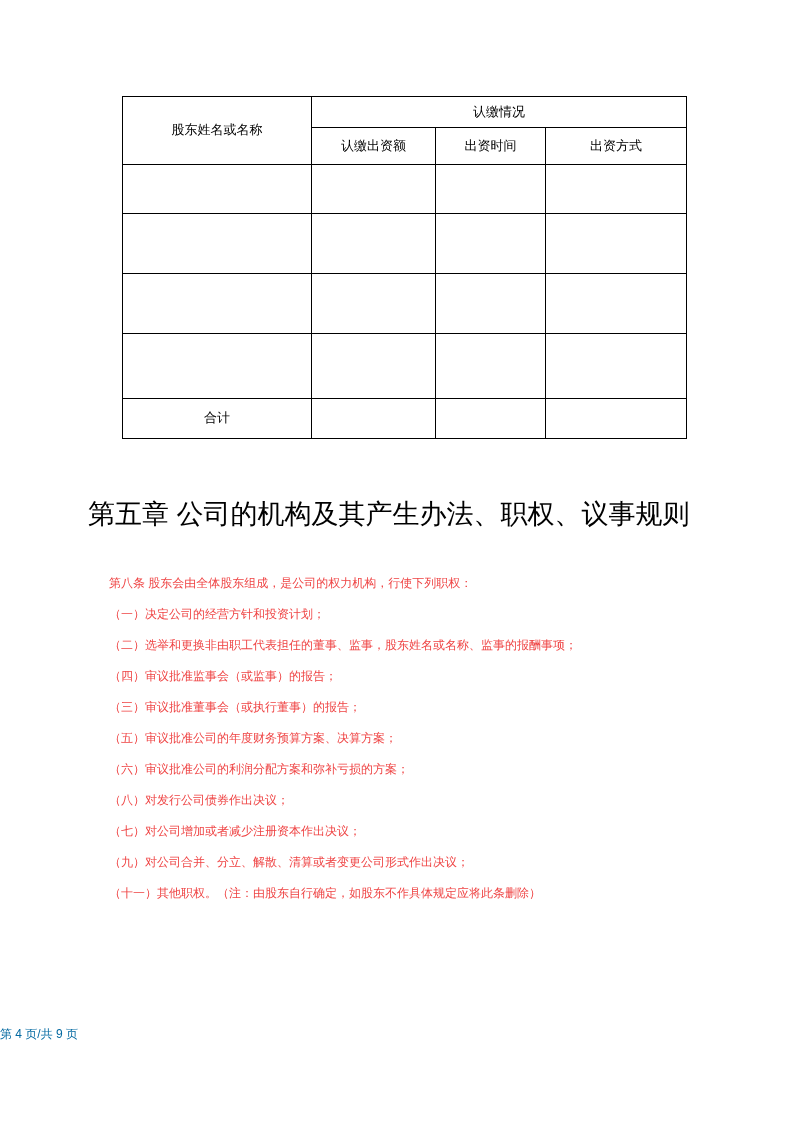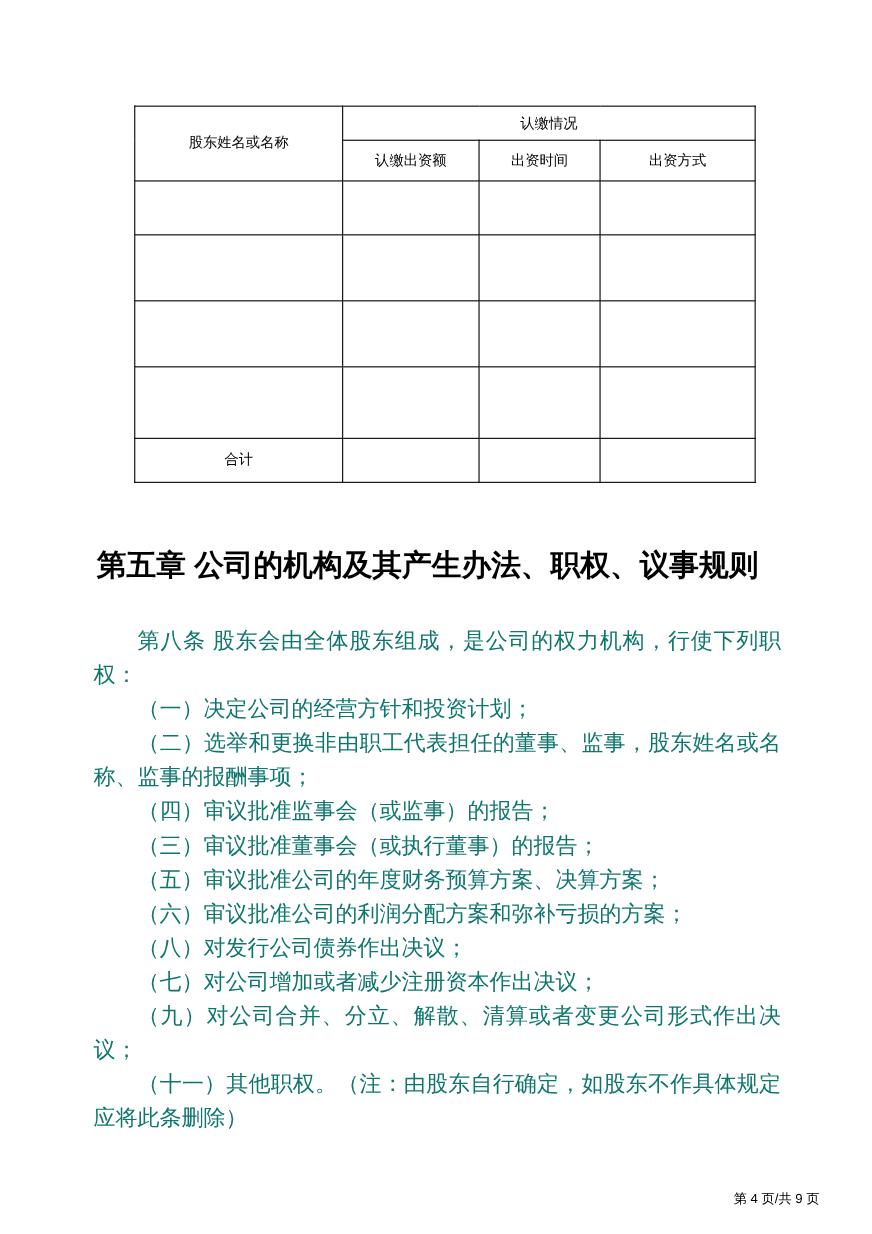--- a/index.html
+++ b/index.html
@@ -67,50 +67,49 @@
   td.total-row  { height: 39px; }
 
   
   .chapter-heading {
     position: absolute;
     left: 88px;
     top: 474px;
     width: 630px;
     font-size: 27px;
     line-height: 44px;
-    font-weight: bold;
+    font-weight: normal;
     letter-spacing: 0px;
     color: #000000;
   }
 
   
   .body-block {
     position: absolute;
     left: 85px;
     top: 568px;
     width: 625px;
-    font-size: 20px;
+    font-size: 12px;
     line-height: 31px;
-    color: #0f766e;
+    color: #ef4444;
     text-align: justify;
   }
   .body-block p {
     margin: 0;
     text-indent: 2em;
   }
 
   
   .page-footer {
     position: absolute;
     left: 0;
-    top: 1082px;
+    top: 1026px;
     width: 745px;
-    text-align: right;
     font-size: 12px;
-    color: #000000;
+    color: #0369a1;
   }
 </style>
 </head>
 <body>
 
 <div class="page">
 
   <div class="contrib-table-wrap">
     <table class="contrib-table">
       <colgroup>

